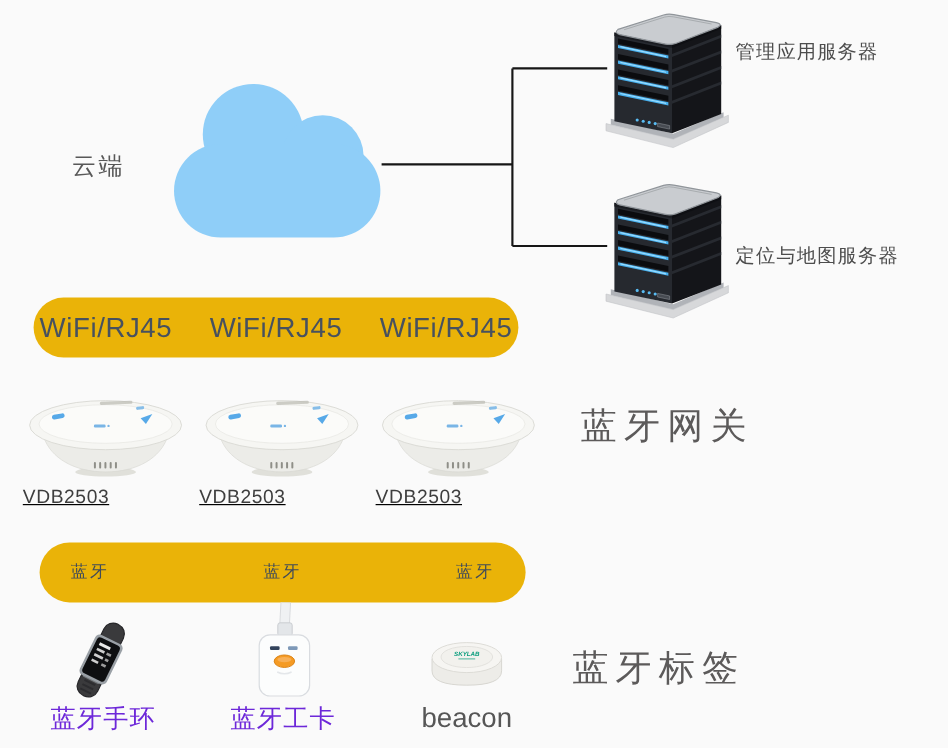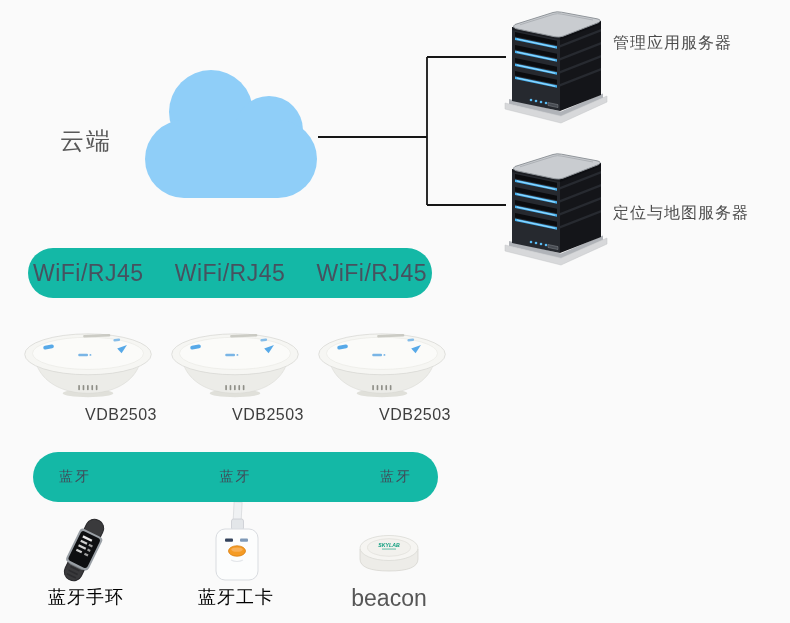--- a/index.html
+++ b/index.html
@@ -2,39 +2,39 @@
 <html><head>
 <meta charset="utf-8">
 <style>
   html,body{margin:0;padding:0;background:#fafafa;}
   .canvas{
     position:relative;width:790px;height:623px;background:#fafafa;
     font-family:"Liberation Sans",sans-serif;overflow:hidden;
   }
   .abs{position:absolute;}
   svg{display:block;}
-  .cloud-label{left:60px;top:125px;font-size:24px;letter-spacing:2px;color:#585858;}
+  .cloud-label{left:60px;top:125px;font-size:20px;letter-spacing:2px;color:#585858;}
   .server-label{font-size:16px;letter-spacing:1px;color:#4d4d4d;white-space:nowrap;}
   .server-label-1{left:613px;top:33px;}
   .server-label-2{left:613px;top:191px;margin-top:12px;}
   .banner{
-    background:#14b8a6;border-radius:25px;height:50px;
+    background:#eab308;border-radius:25px;height:50px;
     display:flex;align-items:center;justify-content:space-between;
   }
   .banner-wifi{left:28px;top:248px;width:404px;padding:0 5px;box-sizing:border-box;}
   .banner-wifi span{font-size:23px;color:#47515f;letter-spacing:0.5px;}
   .banner-bt{left:33px;top:452px;width:405px;padding:0 26px;box-sizing:border-box;}
   .banner-bt span{font-size:14px;color:#414b59;letter-spacing:2px;}
-  .gateway{top:329px;width:138px;text-align:right;}
+  .gateway{top:329px;width:138px;text-align:left;text-decoration:underline;}
   .gateway .model{font-size:16px;color:#3e3e3e;margin-top:3px;letter-spacing:0.5px;}
   .gw-1{left:19px;} .gw-2{left:166px;} .gw-3{left:313px;}
   .section-label{font-size:30px;letter-spacing:6px;color:#5c5a5a;white-space:nowrap;}
   .section-gateway{left:484px;top:335px;}
   .section-tags{left:477px;top:537px;}
-  .tag-label{top:585px;text-align:center;font-size:18px;color:#000000;letter-spacing:1px;}
+  .tag-label{top:585px;text-align:center;font-size:21px;color:#6d28d9;letter-spacing:1px;}
   .tag-label-1{left:28px;width:116px;}
   .tag-label-2{left:178px;width:116px;}
   .tag-label-3{left:330px;width:118px;font-size:23px;color:#565656;letter-spacing:0;}
 </style>
 </head>
 <body>
 
 <div class="canvas">
 
   <svg class="abs" style="left:0;top:0;" width="790" height="623" viewBox="0 0 790 623">
@@ -173,20 +173,21 @@
       <ellipse cx="69" cy="25" rx="57" ry="16.5" fill="#fbfbf9" stroke="#e7e7e2" stroke-width="0.6"></ellipse>
       <rect x="64" y="5.6" width="28" height="2.6" rx="1.3" fill="#bdbdb6" opacity="0.75" transform="rotate(-2 78 7)"></rect>
       <rect x="23" y="16.5" width="11" height="4" rx="2" fill="#57a9e8" transform="rotate(-10 28.5 18.5)"></rect>
       <polygon points="99,20 109,16.5 103.5,25" fill="#57a9e8"></polygon>
       <rect x="95" y="10" width="7" height="2.6" rx="1.3" fill="#86bde8" transform="rotate(-8 98.5 11)"></rect>
       <rect x="59" y="25.5" width="10" height="2.4" rx="1" fill="#79b5e6"></rect>
       <circle cx="71.5" cy="26.6" r="1" fill="#79b5e6"></circle>
     </svg>
     <div class="model">VDB2503</div>
   </div>
+  <div class="abs section-label section-gateway">蓝牙网关</div>
 
   <div class="abs banner banner-bt">
     <span>蓝牙</span>
     <span>蓝牙</span>
     <span>蓝牙</span>
   </div>
 
   <svg class="abs" style="left:52px;top:513px;" width="64" height="74" viewBox="0 0 64 74">
     <g transform="translate(32,37) rotate(26)">
       <rect x="-9" y="-33" width="18" height="66" rx="8.5" fill="#3a3a3c" stroke="#27272a" stroke-width="1"></rect>
@@ -223,14 +224,15 @@
     <ellipse cx="34" cy="25" rx="29" ry="12.5" fill="#f6f5f2" stroke="#dbdad5" stroke-width="0.8"></ellipse>
     <ellipse cx="34" cy="24.5" rx="21.5" ry="8.8" fill="#f2f1ed" stroke="#e2e1dc" stroke-width="0.8"></ellipse>
     <text x="34" y="23.5" font-size="5.2" font-weight="bold" font-style="italic" font-family="Liberation Sans, sans-serif" text-anchor="middle" fill="#0c9e7e">SKYLAB</text>
     <rect x="27" y="25.5" width="14" height="1.1" fill="#0c9e7e" opacity="0.55"></rect>
   </svg>
 
   <div class="abs tag-label tag-label-1">蓝牙手环</div>
   <div class="abs tag-label tag-label-3">beacon</div>
   <div class="abs tag-label tag-label-2">蓝牙工卡</div>
 
+  <div class="abs section-label section-tags">蓝牙标签</div>
 
 </div>
 
 </body></html>

